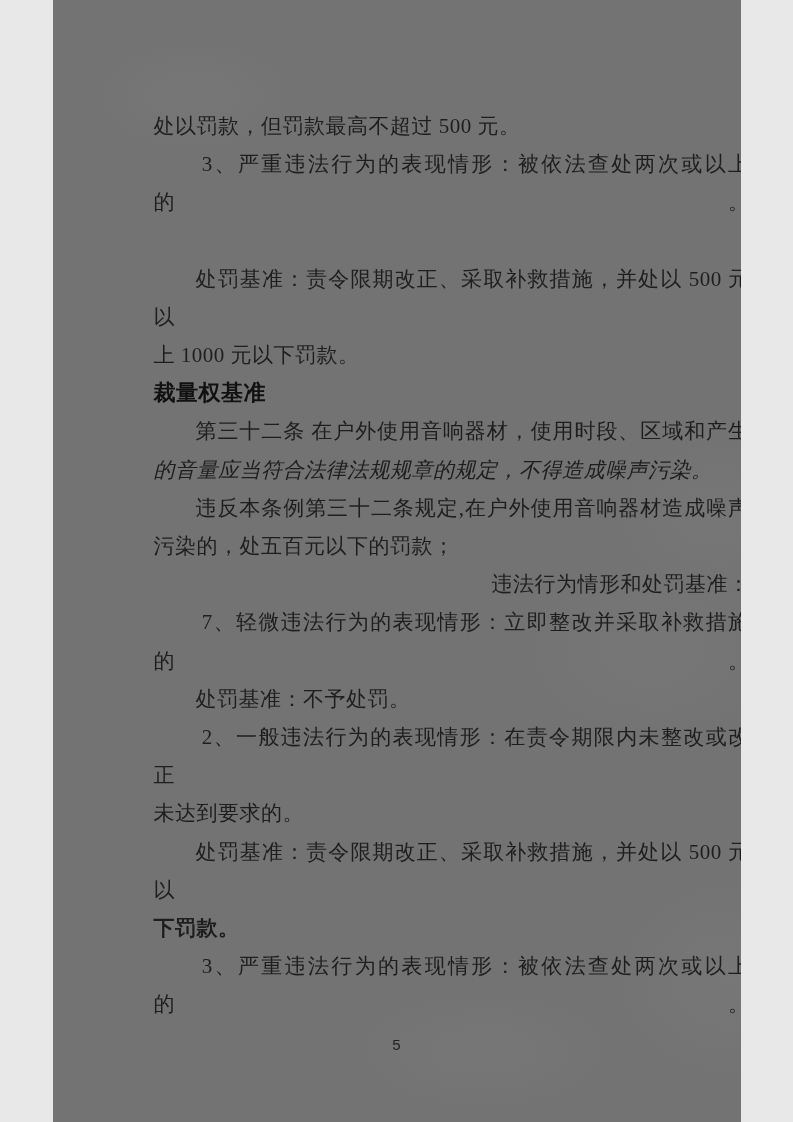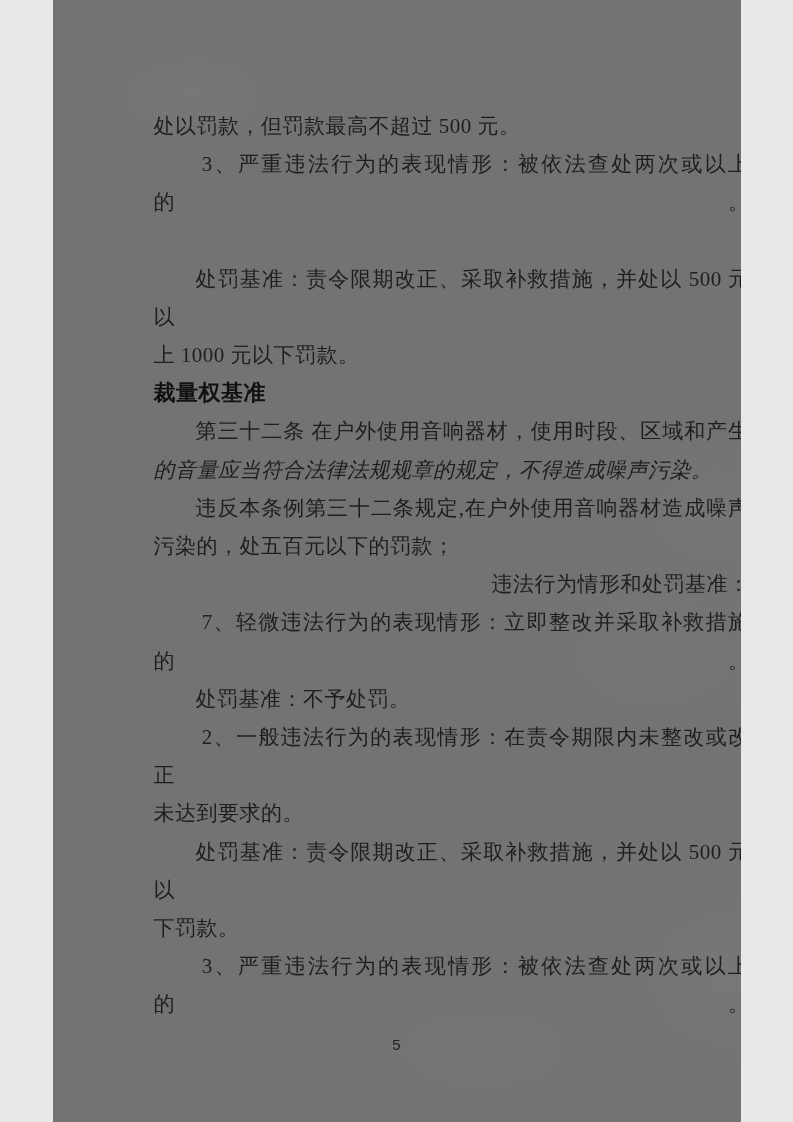--- a/index.html
+++ b/index.html
@@ -87,18 +87,18 @@
       <div class="line justify" style="text-indent: 2em;">第三十二条 在户外使用音响器材，使用时段、区域和产生</div>
       <div class="line" style="text-indent: 0em; font-style: italic;">的音量应当符合法律法规规章的规定，不得造成噪声污染。</div>
       <div class="line justify" style="text-indent: 2em;">违反本条例第三十二条规定,在户外使用音响器材造成噪声</div>
       <div class="line" style="text-indent: 0em;">污染的，处五百元以下的罚款；</div>
       <div class="line" style="text-indent: 2em; text-align: right;">违法行为情形和处罚基准：</div>
       <div class="line justify" style="text-indent: 2.3em;">7、轻微违法行为的表现情形：立即整改并采取补救措施的。</div>
       <div class="line" style="text-indent: 2em;">处罚基准：不予处罚。</div>
       <div class="line justify" style="text-indent: 2.3em;">2、一般违法行为的表现情形：在责令期限内未整改或改正</div>
       <div class="line" style="text-indent: 0em;">未达到要求的。</div>
       <div class="line justify" style="text-indent: 2em;">处罚基准：责令限期改正、采取补救措施，并处以 500 元以</div>
-      <div class="line" style="text-indent: 0em;">下罚款。</div>
+      <div class="line" style="text-indent: 0em; font-weight: bold;">下罚款。</div>
       <div class="line justify" style="text-indent: 2.3em;">3、严重违法行为的表现情形：被依法查处两次或以上的。</div>
     </div>
 
   <div class="page-number">5</div>
 </div>
 
 </body></html>

